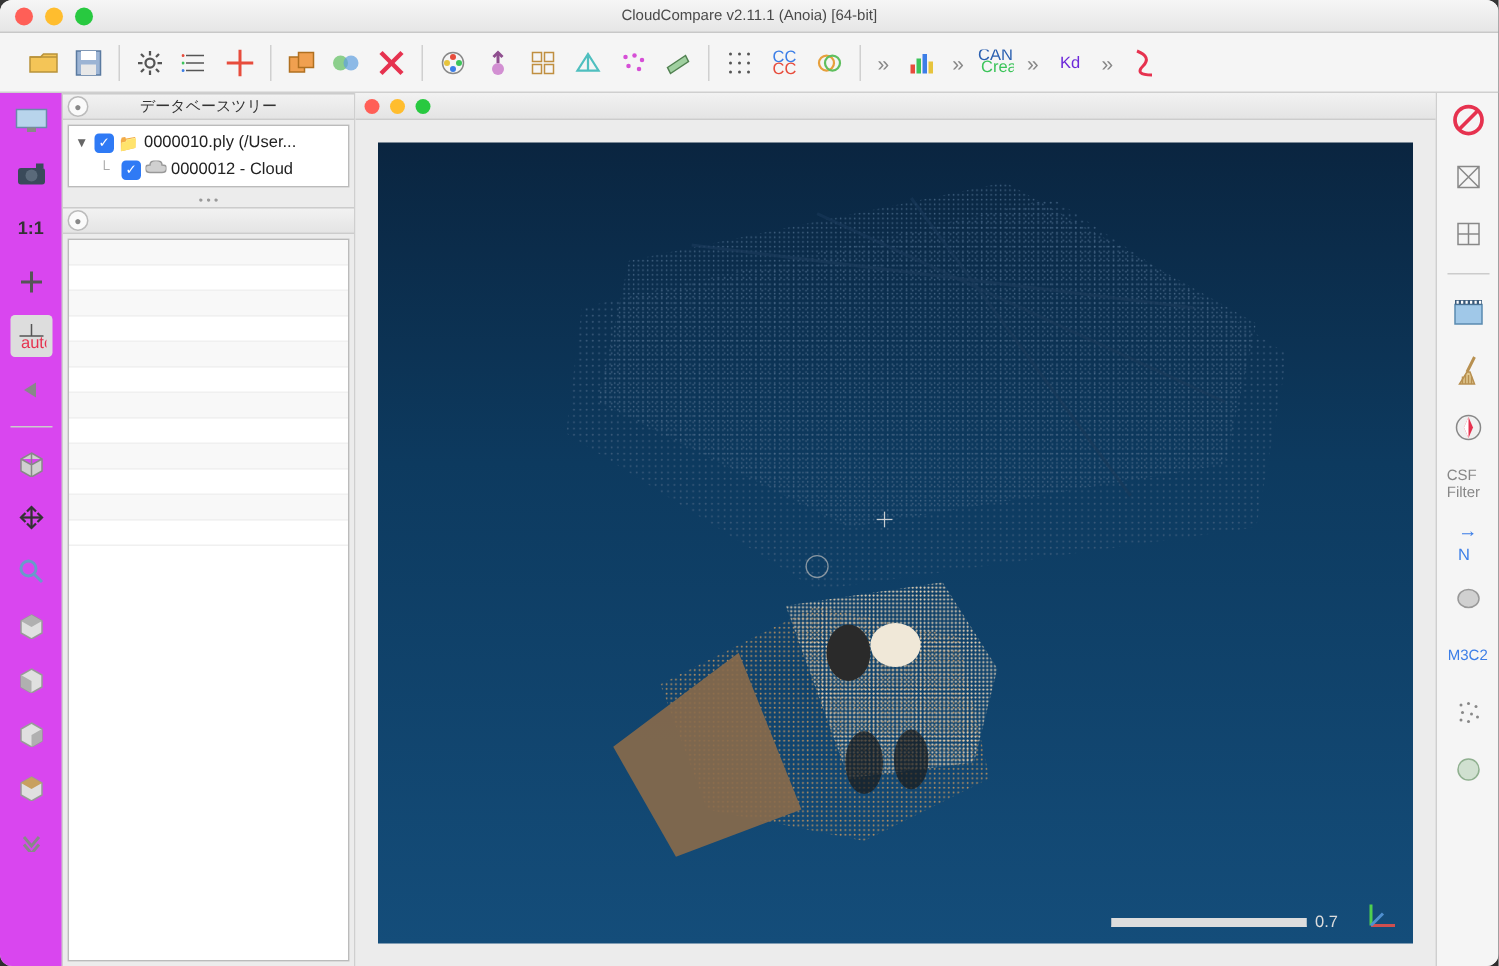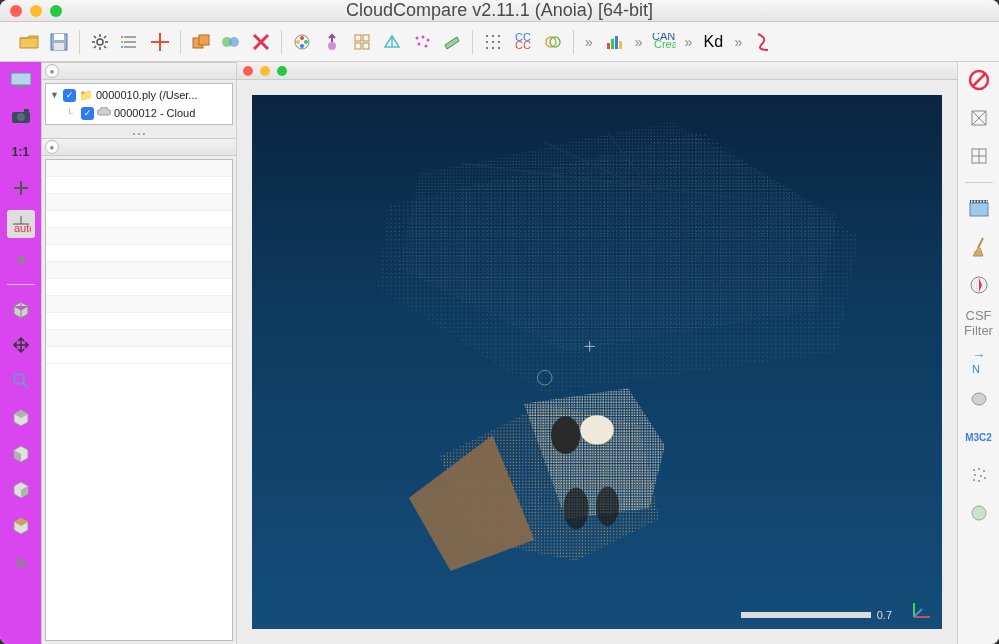--- a/index.html
+++ b/index.html
@@ -2,21 +2,21 @@
 <html><head>
 <meta charset="utf-8">
 <style>
 *{box-sizing:border-box;margin:0;padding:0;font-family:-apple-system,"Helvetica Neue",sans-serif;font-size:11px}
 body{background:#3a3a3a;display:flex;align-items:center;justify-content:center;height:100vh}
 .win{width:999px;height:644px;background:#ececec;border-radius:8px;box-shadow:0 20px 60px rgba(0,0,0,.5);display:flex;flex-direction:column;overflow:hidden}
 .titlebar{height:22px;background:linear-gradient(#f6f6f6,#e6e6e6);border-bottom:1px solid #c8c8c8;display:flex;align-items:center;position:relative}
 .traffic{display:flex;gap:8px;padding-left:10px}
 .tl{width:12px;height:12px;border-radius:50%}
 .tl.r{background:#ff5f57}.tl.y{background:#ffbd2e}.tl.g{background:#28c940}
-.title{position:absolute;left:0;right:0;text-align:center;color:#4a4a4a;font-size:18px}
+.title{position:absolute;left:0;right:0;text-align:center;color:#4a4a4a;font-size:10px}
 .toolbar{height:40px;background:#f5f5f5;border-bottom:1px solid #cfcfcf;display:flex;align-items:center;padding:0 16px;gap:4px}
 .tbtn{width:26px;height:26px;display:flex;align-items:center;justify-content:center;border-radius:3px;cursor:pointer}
 .tsep{width:1px;height:24px;background:#d0d0d0;margin:0 3px}
 .tchev{color:#888;font-size:14px;padding:0 4px}
 .main{flex:1;display:flex;overflow:hidden}
 .lside{width:42px;background:#d946ef;border-right:1px solid #cfcfcf;display:flex;flex-direction:column;align-items:center;padding-top:4px;gap:8px}
 .lside .ic{width:28px;height:28px;display:flex;align-items:center;justify-content:center;cursor:pointer;border-radius:3px}
 .lside .ic.active{background:#ddd}
 .lsep{width:28px;height:1px;background:#ccc;margin:2px 0}
 .panels{width:195px;background:#ececec;display:flex;flex-direction:column;border-right:1px solid #cfcfcf}
@@ -39,21 +39,21 @@
 .vhead{height:18px;background:linear-gradient(#f2f2f2,#e4e4e4);border-bottom:1px solid #ccc;display:flex;align-items:center;position:relative}
 .vhead .traffic2{display:flex;gap:7px;padding-left:6px}
 .vhead .tl2{width:10px;height:10px;border-radius:50%}
 .vhead .lbl{position:absolute;left:0;right:0;text-align:center;font-size:11px;color:#333}
 .view{flex:1;background:linear-gradient(180deg,#0a2540 0%,#0d3a5f 40%,#144d7a 100%);margin:15px;position:relative;overflow:hidden}
 .scale{position:absolute;bottom:8px;right:50px;display:flex;align-items:center;gap:6px;color:#ddd}
 .scale .bar{width:130px;height:1px;background:#ddd;border-left:1px solid #ddd;border-right:1px solid #ddd;height:6px;border-bottom:1px solid #ddd;border-top:none}
 .axis{position:absolute;bottom:8px;right:8px;width:24px;height:24px}
 .rside{width:42px;background:#f5f5f5;border-left:1px solid #cfcfcf;display:flex;flex-direction:column;align-items:center;padding-top:4px;gap:10px}
 .rside .ic{width:28px;height:28px;display:flex;align-items:center;justify-content:center;cursor:pointer;border-radius:3px;font-size:10px}
-.rside .txt{font-size:13px;color:#888;text-align:center}
+.rside .txt{font-size:10px;color:#888;text-align:left}
 .sgrip{height:10px;display:flex;justify-content:center;align-items:center;cursor:ns-resize;color:#999;font-size:8px}
 </style>
 </head>
 <body>
 
 <div class="win">
 
   <div class="titlebar">
     <div class="traffic">
       <div class="tl r"></div>
@@ -216,21 +216,21 @@
       </div>
     <div class="tchev">»</div>
     <div class="tbtn">
         <svg width="24" height="18">
           <text x="0" y="7" font-size="6" fill="#2a5fb0">CANUPO</text>
           <text x="2" y="15" font-size="7" fill="#3cc45a">Create</text>
         </svg>
       </div>
     <div class="tchev">»</div>
     <div class="tbtn">
-        <span style="font-size:16px;color:#000000">Kd</span>
+        <span style="font-size:11px;color:#6d28d9">Kd</span>
       </div>
     <div class="tchev">»</div>
     <div class="tbtn">
         <svg width="18" height="20">
           <path d="M4 2 Q 14 6 8 12 Q 2 18 14 18" fill="none" stroke="#e6324f" stroke-width="2"></path>
         </svg>
       </div>
   </div>
 
   <div class="main">
@@ -320,20 +320,21 @@
             <path d="M2 4 L7 10 L12 4" fill="none" stroke="#888" stroke-width="2"></path>
             <path d="M2 9 L7 15 L12 9" fill="none" stroke="#888" stroke-width="2"></path>
           </svg>
         </div>
     </div>
 
     <div class="panels">
       <div class="panel">
         <div class="phead">
           <div class="dot">●</div>
+          <div class="lbl">データベースツリー</div>
         </div>
         <div class="tree">
           <div class="trow">
             <span class="arr">▼</span>
             <span class="chk">✓</span>
             <span class="fico">📁</span>
             <span class="txt">0000010.ply (/User...</span>
           </div>
           <div class="trow child">
             <span class="br">└</span>
@@ -479,21 +480,21 @@
         </div>
       <div class="ic">
           <span style="color:#3c7ee7;font-size:13px">→<br><span>N</span></span>
         </div>
       <div class="ic">
           <svg width="18" height="16">
             <ellipse cx="9" cy="8" rx="7" ry="6" fill="#d0d0d0" stroke="#999"></ellipse>
           </svg>
         </div>
       <div class="ic">
-          <span style="color:#3c7ee7;font-size:10px;font-weight:bold">M3C2</span>
+          <span style="color:#3c7ee7;font-size:10px;font-weight:normal">M3C2</span>
         </div>
       <div class="ic">
           <svg width="18" height="18">
             <g fill="#888">
               <circle cx="4" cy="4" r="1"></circle>
               <circle cx="9" cy="3" r="1"></circle>
               <circle cx="14" cy="5" r="1"></circle>
               <circle cx="5" cy="9" r="1"></circle>
               <circle cx="11" cy="10" r="1"></circle>
               <circle cx="15" cy="12" r="1"></circle>

